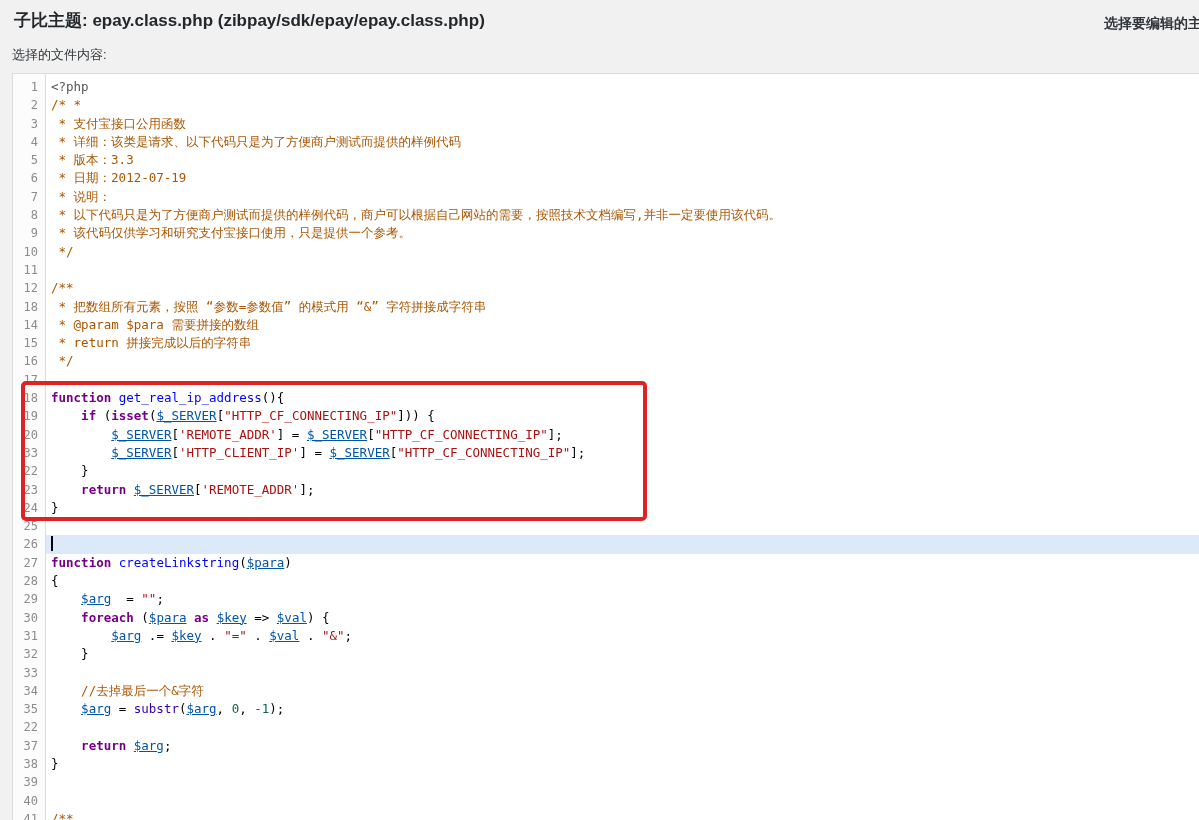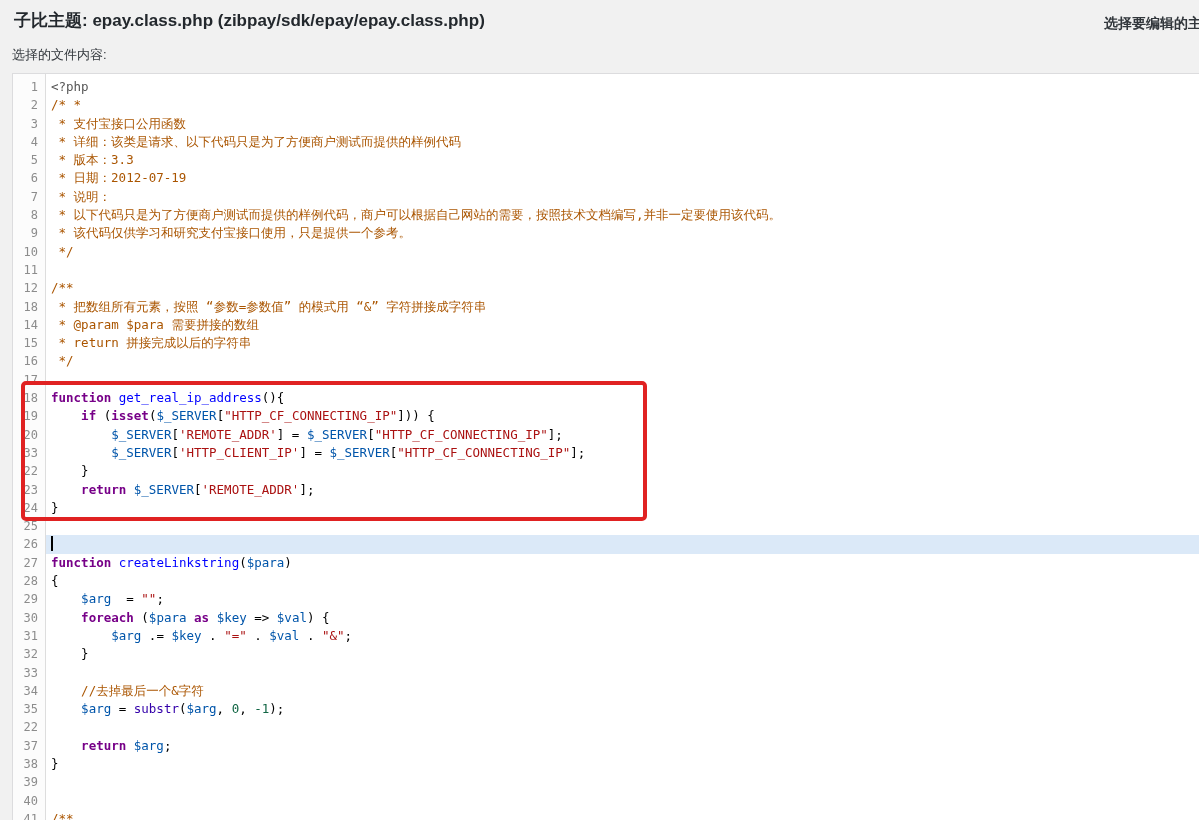--- a/index.html
+++ b/index.html
@@ -60,21 +60,21 @@
     white-space:pre;
     color:var(--c-text);
   }
   .cl.active { background:var(--c-active_line_bg); }
   .cursor {
     position:absolute; left:5px; top:1px;
     width:1.5px; height:15px; background:#000;
   }
   .tk-keyword    { color:var(--c-keyword);font-weight:bold; }
   .tk-definition { color:var(--c-definition); }
-  .tk-variable   { color:var(--c-variable); }
+  .tk-variable   { color:var(--c-variable);text-decoration:underline; }
   .tk-string     { color:var(--c-string); }
   .tk-comment    { color:var(--c-comment); }
   .tk-number     { color:var(--c-number); }
   .tk-meta       { color:var(--c-meta); }
   .tk-builtin    { color:var(--c-builtin); }
   
   .annotation-box {
     position:absolute; left:21px; top:381px;
     width:626px; height:140px;
     border:4px solid var(--c-annotation);

